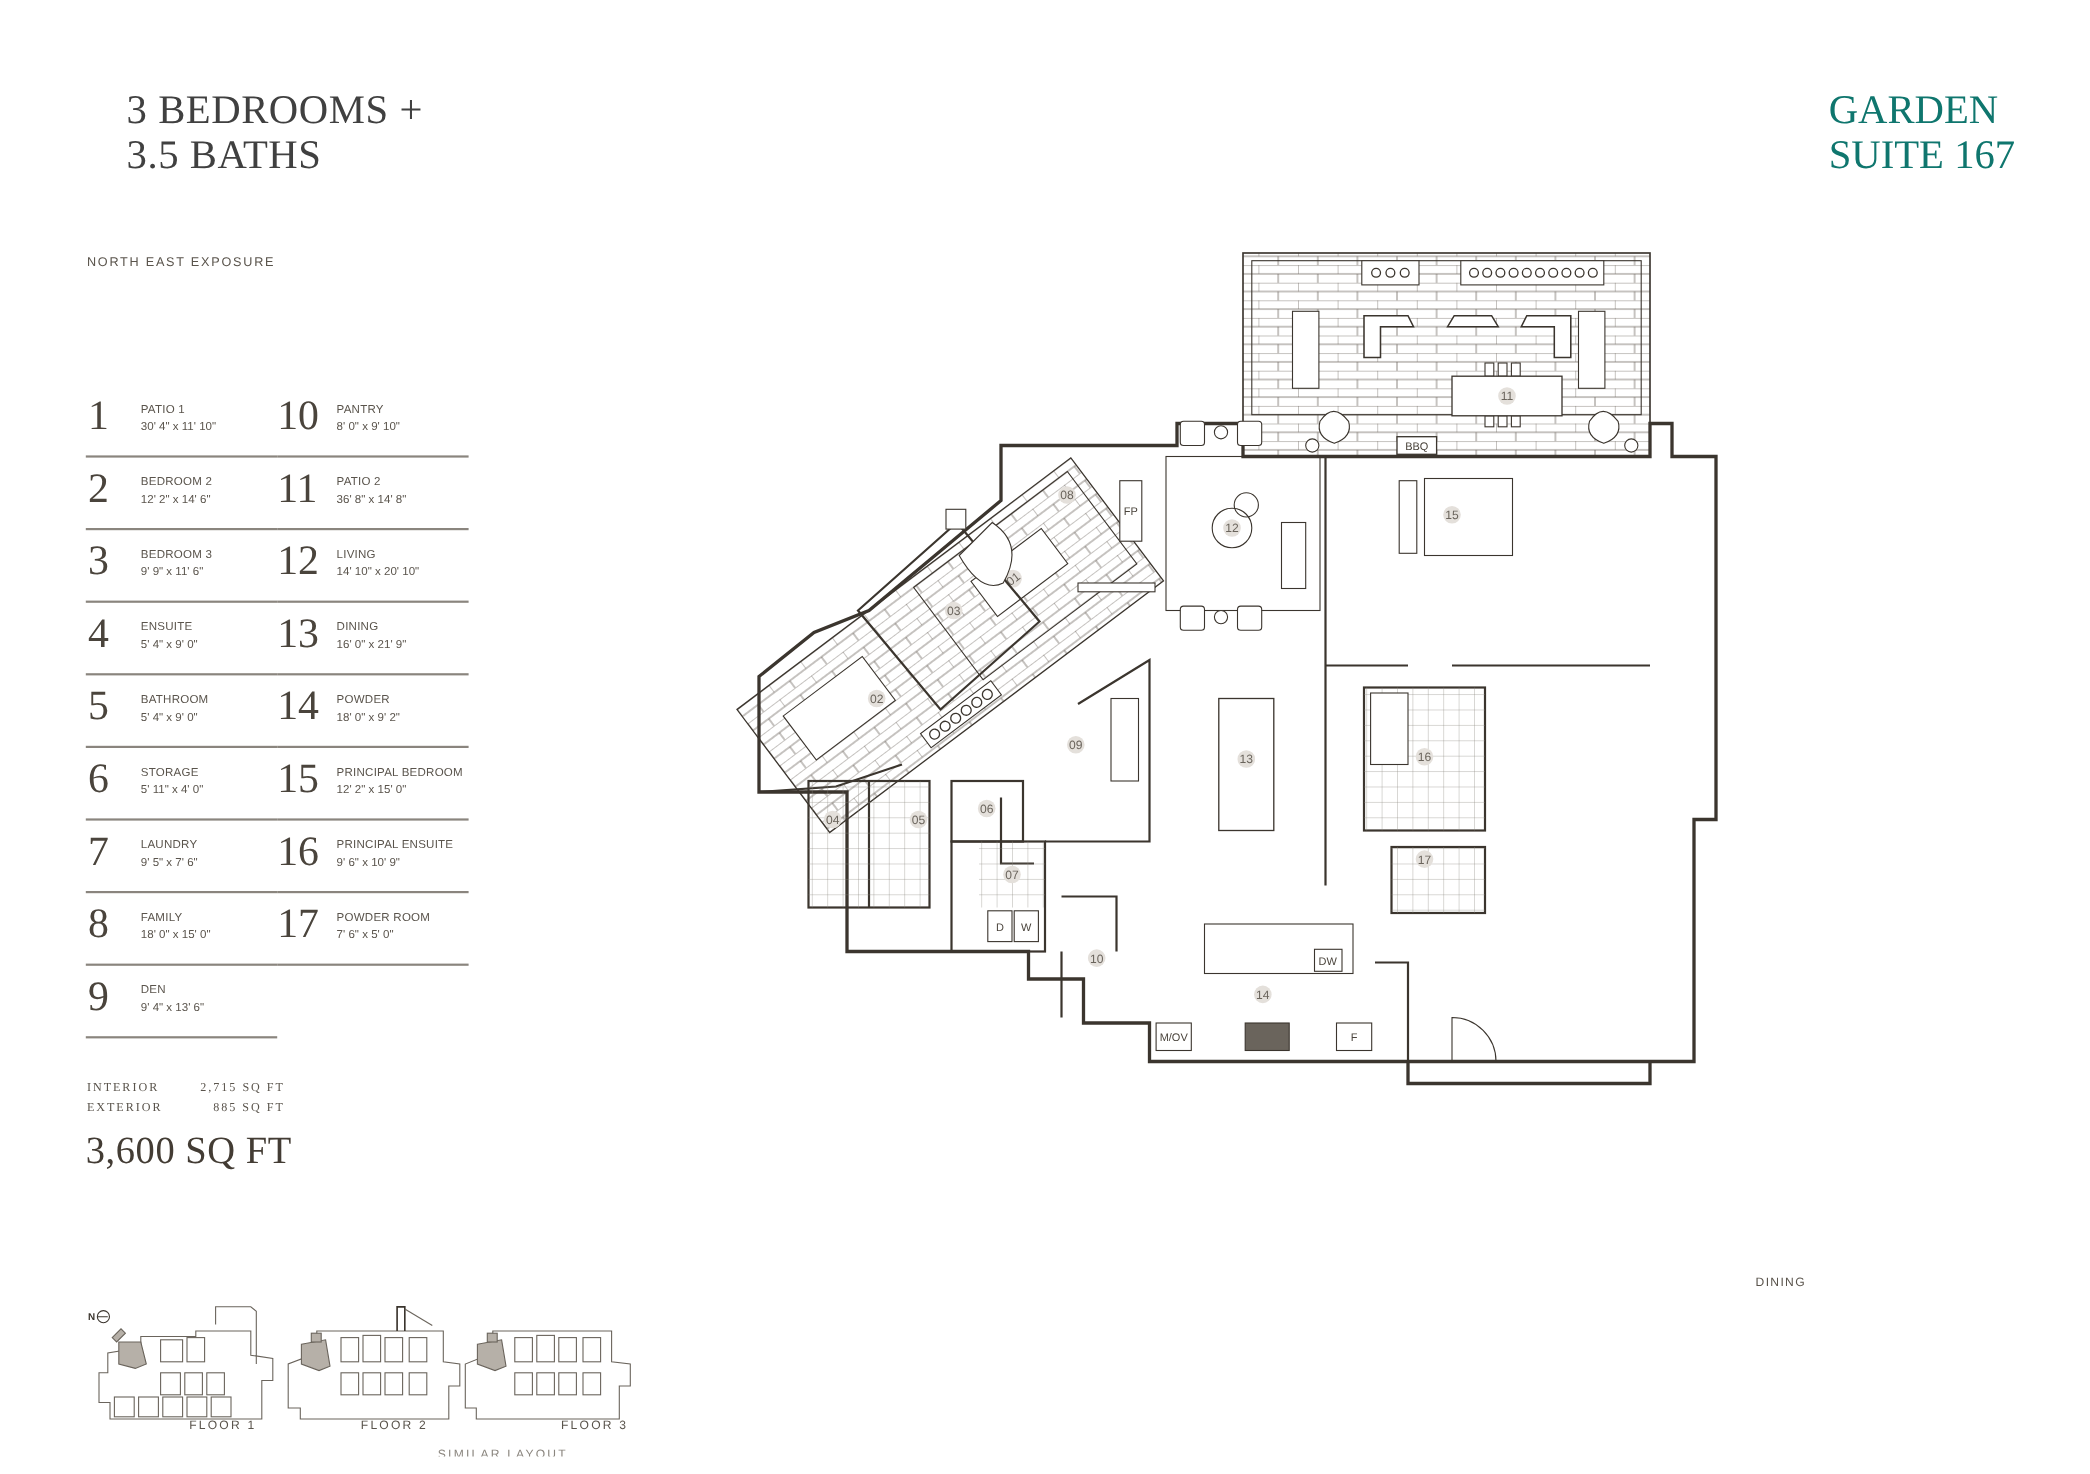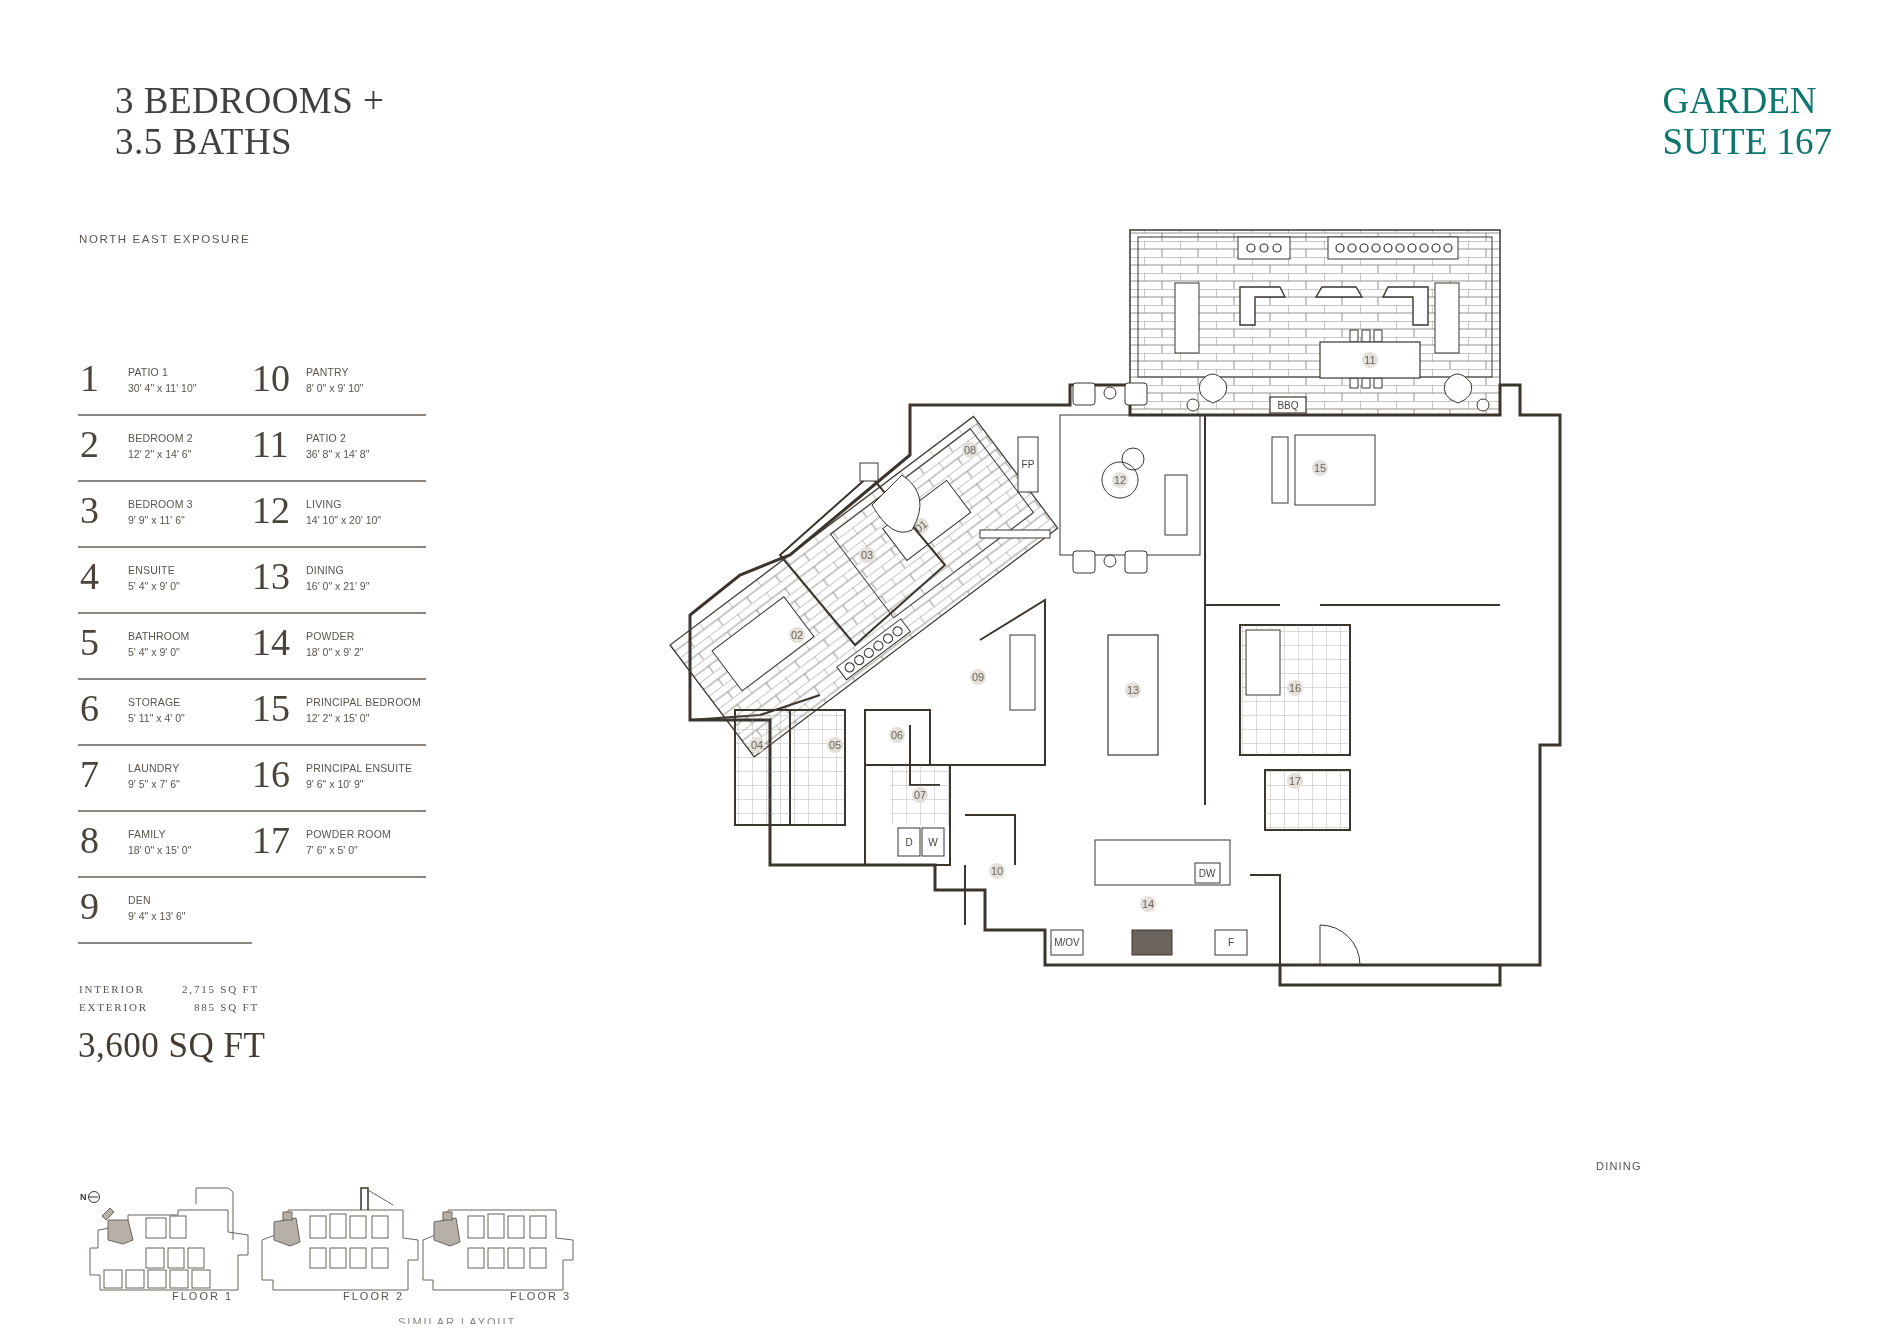--- a/index.html
+++ b/index.html
@@ -222,21 +222,21 @@
         <rect x="452" y="36" width="16" height="22"></rect>
       <rect x="390" y="68" width="16" height="20"></rect>
         <rect x="410" y="68" width="16" height="20"></rect>
         <rect x="430" y="68" width="16" height="20"></rect>
         <rect x="452" y="68" width="16" height="20"></rect>
       <path d="M356 42 L378 38 L382 62 L372 66 L356 60 Z" fill="#b6b0a8"></path>
       <rect x="365" y="32" width="9" height="8" fill="#b6b0a8"></rect>
     </g>
   </svg>
   <span class="keyplan-label sans" style="left:66px; top:110px;padding-left:28px;">FLOOR 1</span>
-  <span class="keyplan-label sans" style="left:265px; top:110px;">FLOOR 2</span>
+  <span class="keyplan-label sans" style="left:250px; top:110px;">FLOOR 2</span>
   <span class="keyplan-label sans" style="left:432px; top:110px;">FLOOR 3</span>
 </div>
 <div id="similar-layout" class="sans">SIMILAR LAYOUT</div>
 
 <svg id="floorplan" width="1040" height="960" viewBox="0 0 1040 960">
   <defs>
     <pattern id="brick" width="36" height="16" patternUnits="userSpaceOnUse">
       <rect width="36" height="16" fill="#ffffff"></rect>
       <path d="M0 0 H36 M0 8 H36 M0 0 V8 M18 8 V16" stroke="#6a645c" stroke-width="0.7" fill="none"></path>
     </pattern>

